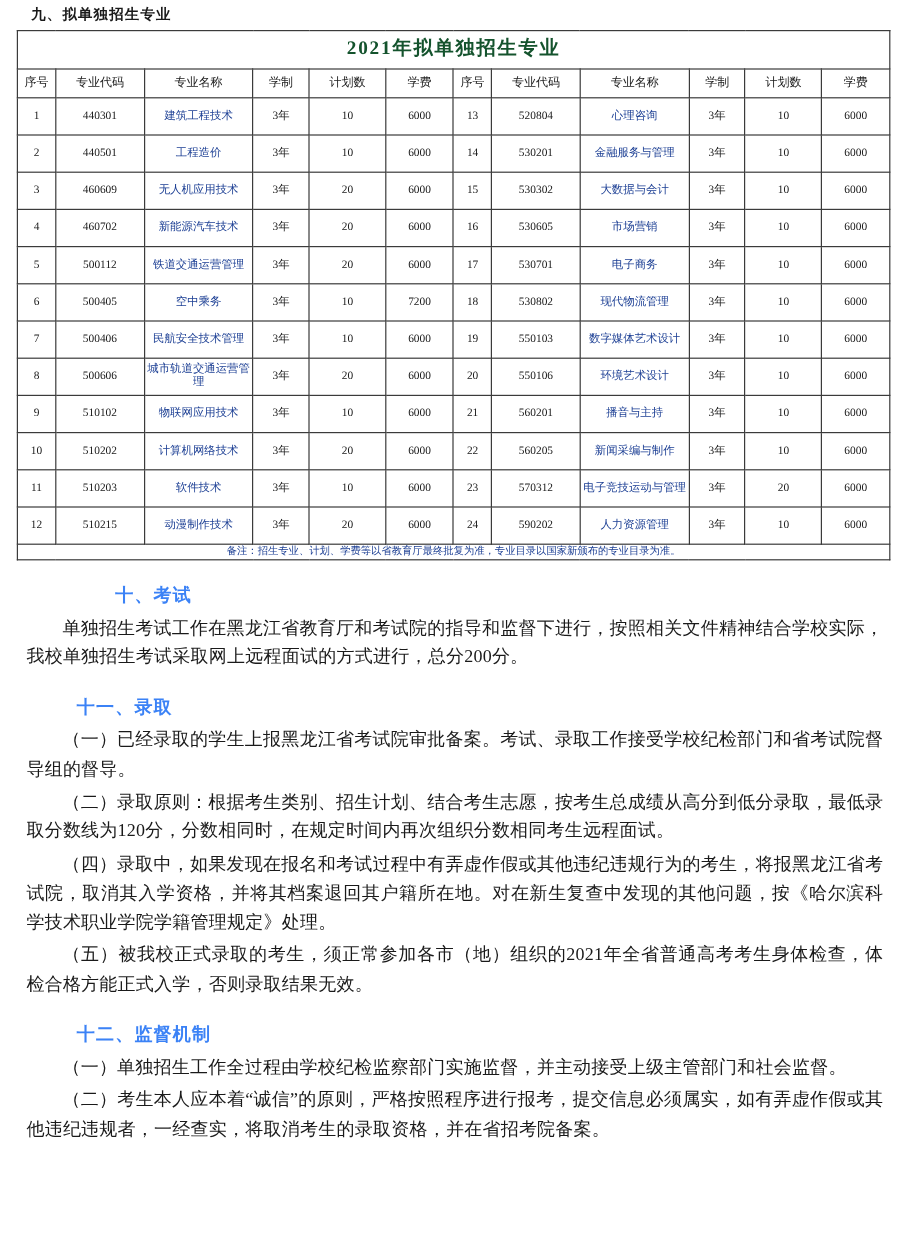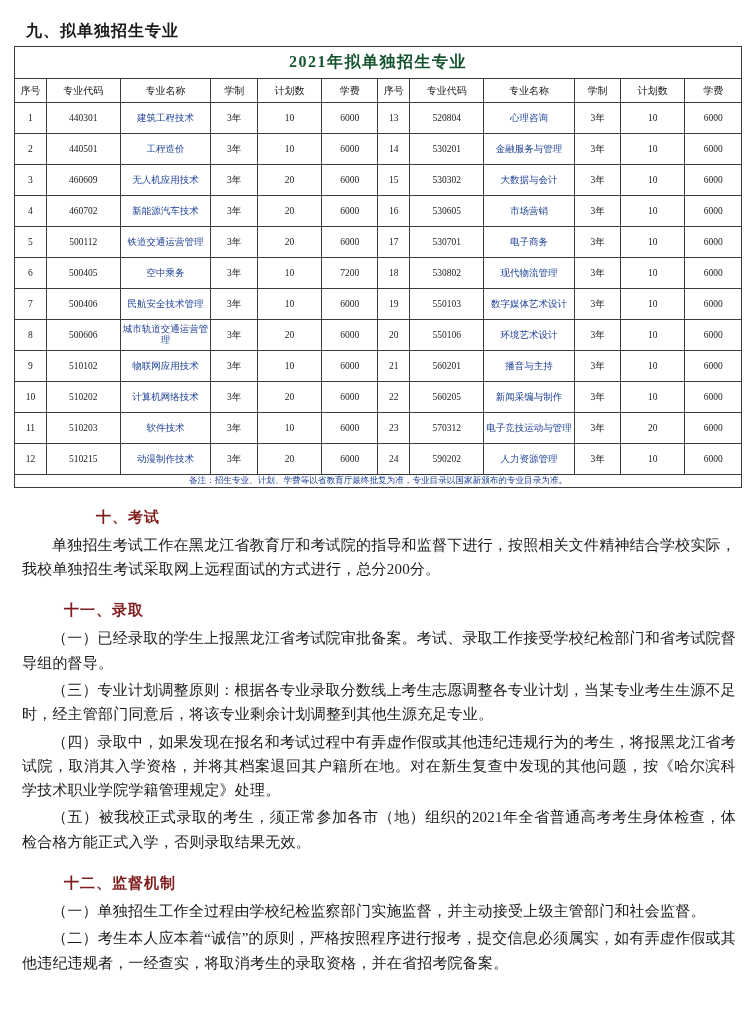--- a/index.html
+++ b/index.html
@@ -15,23 +15,23 @@
   }
   .page {
     position: relative;
     width: 756px;
     min-height: 1033px;
     padding: 0;
     box-sizing: border-box;
   }
   .section-heading {
     font-weight: bold;
-    font-size: 16px;
+    font-size: 12px;
     color: #1a1a1a;
-    margin: 21px 0 4px 26px;
+    margin: 4px 0 4px 26px;
     letter-spacing: 1px;
   }
   .table-wrap {
     margin: 0 14px 0 14px;
   }
   table.major-table {
     border-collapse: collapse;
     width: 728px;
     table-layout: fixed;
     font-size: 9.5px;
@@ -73,21 +73,21 @@
   .note-row td {
     color: #1c3f94 !important;
     font-size: 8.6px;
     text-align: center;
     padding: 6px 10px;
     line-height: 1.3;
   }
   .body-heading {
     font-weight: bold;
     font-size: 15px;
-    color: #7f1d1d;
+    color: #3b82f6;
     margin: 20px 0 6px 0;
     text-align: left;
     padding-left: 96px;
     letter-spacing: 1px;
   }
   .body-heading.sub {
     padding-left: 64px;
   }
   p.para {
     margin: 3px 20px 3px 22px;
@@ -323,21 +323,21 @@
         </tr>
       </tbody>
     </table>
   </div>
 
   <h3 class="body-heading">十、考试</h3>
   <p class="para">单独招生考试工作在黑龙江省教育厅和考试院的指导和监督下进行，按照相关文件精神结合学校实际，我校单独招生考试采取网上远程面试的方式进行，总分200分。</p>
 
   <h3 class="body-heading sub">十一、录取</h3>
   <p class="para">（一）已经录取的学生上报黑龙江省考试院审批备案。考试、录取工作接受学校纪检部门和省考试院督导组的督导。</p>
-  <p class="para">（三）专业计划调整原则：根据各专业录取分数线上考生志愿调整各专业计划，当某专业考生生源不足时，经主管部门同意后，将该专业剩余计划调整到其他生源充足专业。</p>
+  <p class="para">（二）录取原则：根据考生类别、招生计划、结合考生志愿，按考生总成绩从高分到低分录取，最低录取分数线为120分，分数相同时，在规定时间内再次组织分数相同考生远程面试。</p>
   <p class="para">（四）录取中，如果发现在报名和考试过程中有弄虚作假或其他违纪违规行为的考生，将报黑龙江省考试院，取消其入学资格，并将其档案退回其户籍所在地。对在新生复查中发现的其他问题，按《哈尔滨科学技术职业学院学籍管理规定》处理。</p>
   <p class="para">（五）被我校正式录取的考生，须正常参加各市（地）组织的2021年全省普通高考考生身体检查，体检合格方能正式入学，否则录取结果无效。</p>
 
   <h3 class="body-heading sub">十二、监督机制</h3>
   <p class="para">（一）单独招生工作全过程由学校纪检监察部门实施监督，并主动接受上级主管部门和社会监督。</p>
   <p class="para">（二）考生本人应本着“诚信”的原则，严格按照程序进行报考，提交信息必须属实，如有弄虚作假或其他违纪违规者，一经查实，将取消考生的录取资格，并在省招考院备案。</p>
 
 </div>
 
 </body></html>

